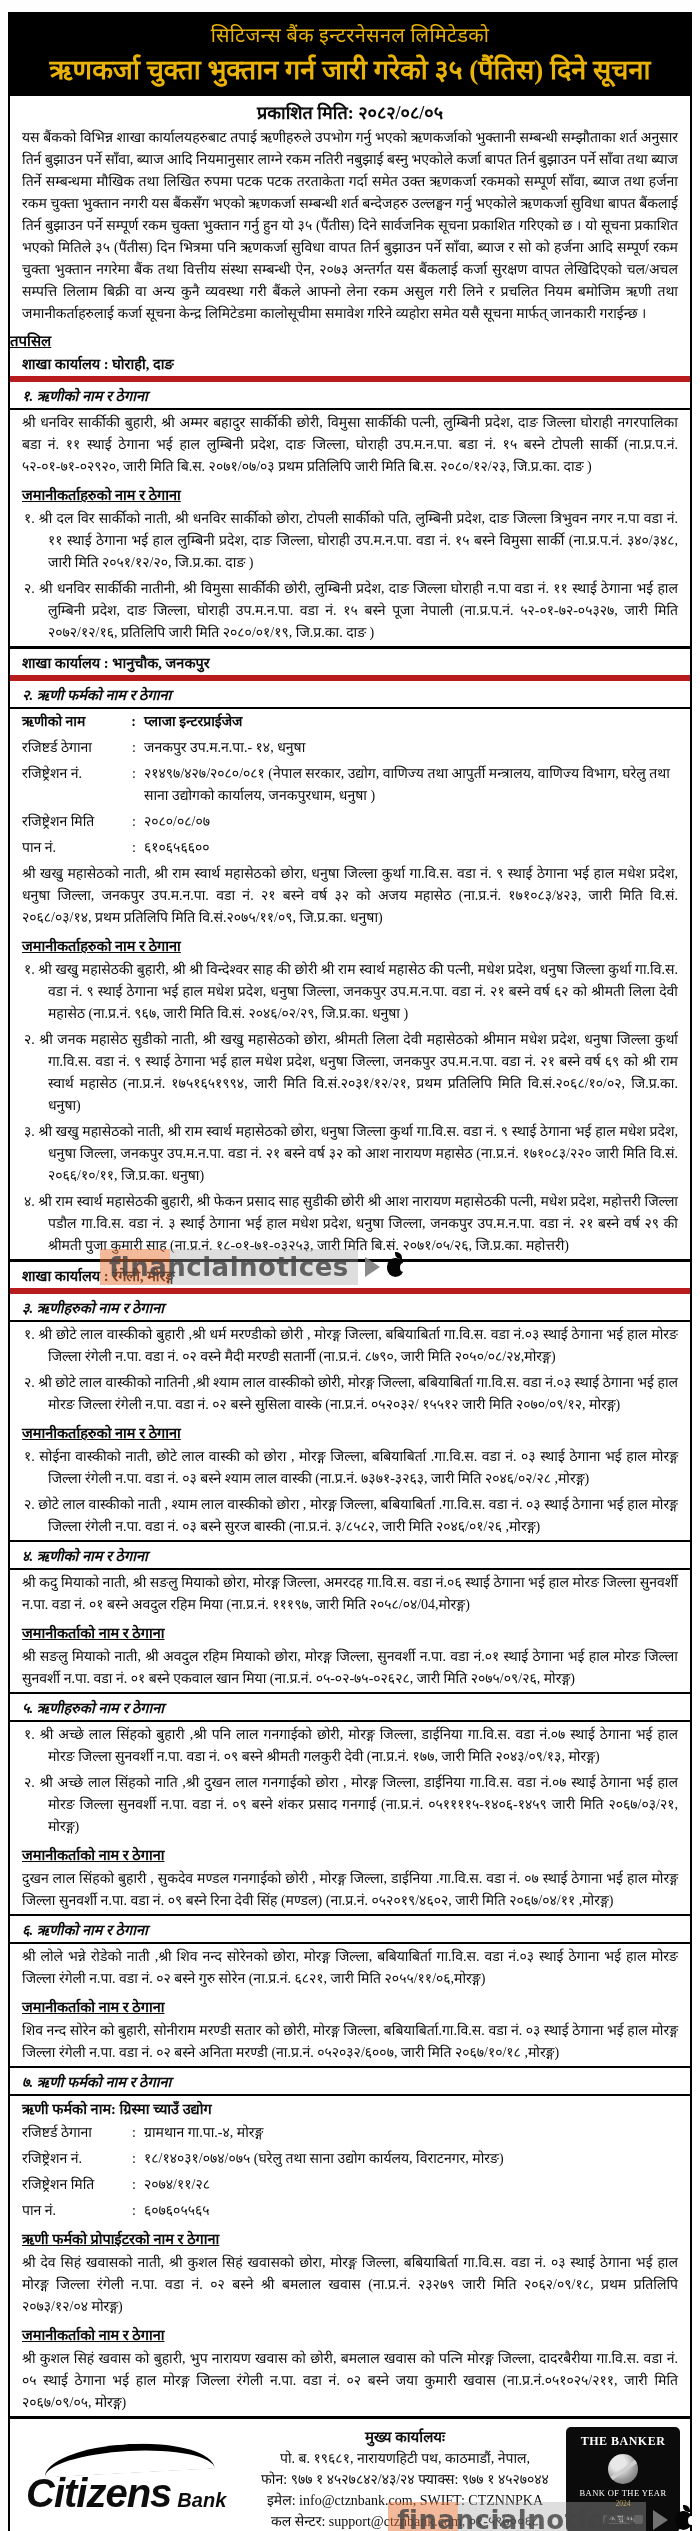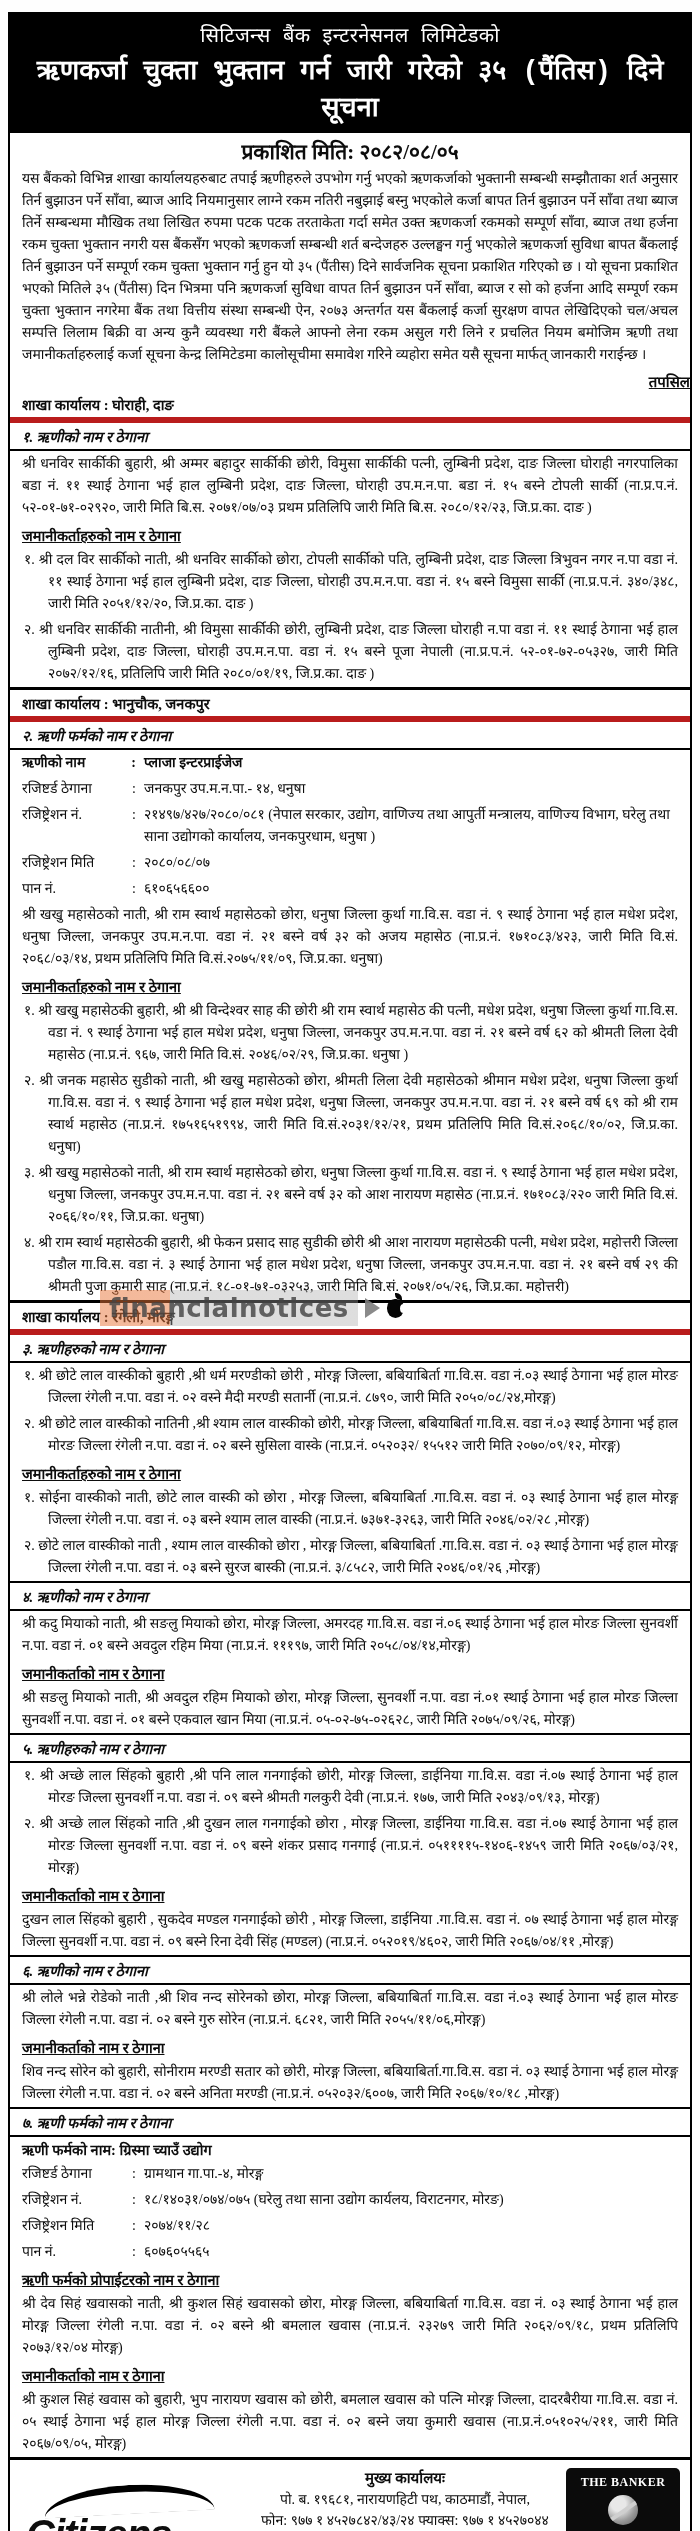--- a/index.html
+++ b/index.html
@@ -1,28 +1,28 @@
 <!DOCTYPE html>
 <html><head>
 <meta charset="utf-8">
 <style>
   html,body{margin:0;padding:0;background:#ffffff;}
   body{width:700px;font-family:"Liberation Serif","DejaVu Serif",serif;color:#0d0d0d;}
   .page{position:relative;width:700px;min-height:2531px;background:#fefefe;overflow:hidden;}
   .doc{margin:12px 8px 6px 8px;border:2px solid #000;background:#fff;}
   
-  .masthead{background:#000;color:#ffffff;text-align:center;padding:7px 10px 9px 10px;font-family:Liberation Mono, monospace;}
+  .masthead{background:#000;color:#eab308;text-align:center;padding:7px 10px 9px 10px;}
   .m1{font-size:20px;letter-spacing:.3px;}
   .m2{font-size:27px;font-weight:bold;margin-top:2px;}
   
-  .published{text-align:center;font-weight:bold;font-size:21px;padding:4px 12px 1px 12px;}
+  .published{text-align:center;font-weight:bold;font-size:18px;padding:4px 12px 1px 12px;}
   .row{padding:2px 12px;}
   .para{font-size:14px;line-height:22px;text-align:justify;}
   .intro{padding:2px 12px 4px 12px;}
-  .tapasil{text-align:right;font-weight:bold;text-decoration:underline;font-size:15px;padding:1px 0 0 0;}
+  .tapasil{text-align:left;font-weight:bold;text-decoration:underline;font-size:15px;padding:1px 0 0 0;}
   .branch{font-weight:bold;font-size:14.5px;border-bottom:6px solid #b91c1c;padding-top:3px;padding-bottom:3px;}
   .sep{border-top:3px solid #000;}
   .bt{border-top:2px solid #000;}
   .rel{position:relative;}
   .sech{font-weight:bold;font-size:14.5px;border-bottom:2px solid #000;padding-top:3px;padding-bottom:3px;font-style:italic;}
   .subh{font-weight:bold;font-size:14.5px;text-decoration:underline;padding-top:4px;padding-bottom:2px;}
   .num{padding-left:38px;text-indent:-24px;}
   .kv{display:flex;font-size:14px;line-height:22px;}
   .kl{flex:0 0 122px;display:inline-flex;}
   .kl::after{content:":";margin-left:auto;padding-right:8px;}
@@ -119,21 +119,21 @@
       </div>
     </div>
     <div class="sech row">३. ऋणीहरुको नाम र ठेगाना</div>
     <div class="para num row">१. श्री छोटे लाल वास्कीको बुहारी ,श्री धर्म मरण्डीको छोरी , मोरङ्ग जिल्ला, बबियाबिर्ता गा.वि.स. वडा नं.०३ स्थाई ठेगाना भई हाल मोरङ जिल्ला रंगेली न.पा. वडा नं. ०२ वस्ने मैदी मरण्डी सतार्नी (ना.प्र.नं. ८७९०, जारी मिति २०५०/०८/२४,मोरङ्ग)</div>
     <div class="para num row">२. श्री छोटे लाल वास्कीको नातिनी ,श्री श्याम लाल वास्कीको छोरी, मोरङ्ग जिल्ला, बबियाबिर्ता गा.वि.स. वडा नं.०३ स्थाई ठेगाना भई हाल मोरङ जिल्ला रंगेली न.पा. वडा नं. ०२ बस्ने सुसिला वास्के (ना.प्र.नं. ०५२०३२/ १५५१२ जारी मिति २०७०/०९/१२, मोरङ्ग)</div>
     <div class="subh row">जमानीकर्ताहरुको नाम र ठेगाना</div>
     <div class="para num row">१. सोईना वास्कीको नाती, छोटे लाल वास्की को छोरा , मोरङ्ग जिल्ला, बबियाबिर्ता .गा.वि.स. वडा नं. ०३ स्थाई ठेगाना भई हाल मोरङ्ग जिल्ला रंगेली न.पा. वडा नं. ०३ बस्ने श्याम लाल वास्की (ना.प्र.नं. ७३७१-३२६३, जारी मिति २०४६/०२/२८ ,मोरङ्ग)</div>
     <div class="para num row">२. छोटे लाल वास्कीको नाती , श्याम लाल वास्कीको छोरा , मोरङ्ग जिल्ला, बबियाबिर्ता .गा.वि.स. वडा नं. ०३ स्थाई ठेगाना भई हाल मोरङ्ग जिल्ला रंगेली न.पा. वडा नं. ०३ बस्ने सुरज बास्की (ना.प्र.नं. ३/८५८२, जारी मिति २०४६/०१/२६ ,मोरङ्ग)</div>
 
     <div class="sech bt row">४. ऋणीको नाम र ठेगाना</div>
-    <div class="para row">श्री कदु मियाको नाती, श्री सङलु मियाको छोरा, मोरङ्ग जिल्ला, अमरदह गा.वि.स. वडा नं.०६ स्थाई ठेगाना भई हाल मोरङ जिल्ला सुनवर्शी न.पा. वडा नं. ०१ बस्ने अवदुल रहिम मिया (ना.प्र.नं. १११९७, जारी मिति २०५८/०४/१४,मोरङ्ग)</div>
+    <div class="para row">श्री कदु मियाको नाती, श्री सङलु मियाको छोरा, मोरङ्ग जिल्ला, अमरदह गा.वि.स. वडा नं.०६ स्थाई ठेगाना भई हाल मोरङ जिल्ला सुनवर्शी न.पा. वडा नं. ०१ बस्ने अवदुल रहिम मिया (ना.प्र.नं. १११९७, जारी मिति २०५८/०४/04,मोरङ्ग)</div>
     <div class="subh row">जमानीकर्ताको नाम र ठेगाना</div>
     <div class="para row">श्री सङलु मियाको नाती, श्री अवदुल रहिम मियाको छोरा, मोरङ्ग जिल्ला, सुनवर्शी न.पा. वडा नं.०१ स्थाई ठेगाना भई हाल मोरङ जिल्ला सुनवर्शी न.पा. वडा नं. ०१ बस्ने एकवाल खान मिया (ना.प्र.नं. ०५-०२-७५-०२६२८, जारी मिति २०७५/०९/२६, मोरङ्ग)</div>
 
     <div class="sech bt row">५. ऋणीहरुको नाम र ठेगाना</div>
     <div class="para num row">१. श्री अच्छे लाल सिंहको बुहारी ,श्री पनि लाल गनगाईको छोरी, मोरङ्ग जिल्ला, डाईनिया गा.वि.स. वडा नं.०७ स्थाई ठेगाना भई हाल मोरङ जिल्ला सुनवर्शी न.पा. वडा नं. ०९ बस्ने श्रीमती गलकुरी देवी (ना.प्र.नं. १७७, जारी मिति २०४३/०९/१३, मोरङ्ग)</div>
     <div class="para num row">२. श्री अच्छे लाल सिंहको नाति ,श्री दुखन लाल गनगाईको छोरा , मोरङ्ग जिल्ला, डाईनिया गा.वि.स. वडा नं.०७ स्थाई ठेगाना भई हाल मोरङ जिल्ला सुनवर्शी न.पा. वडा नं. ०९ बस्ने शंकर प्रसाद गनगाई (ना.प्र.नं. ०५११११५-१४०६-१४५९ जारी मिति २०६७/०३/२१, मोरङ्ग)</div>
     <div class="subh row">जमानीकर्ताको नाम र ठेगाना</div>
     <div class="para row">दुखन लाल सिंहको बुहारी , सुकदेव मण्डल गनगाईको छोरी , मोरङ्ग जिल्ला, डाईनिया .गा.वि.स. वडा नं. ०७ स्थाई ठेगाना भई हाल मोरङ्ग जिल्ला सुनवर्शी न.पा. वडा नं. ०९ बस्ने रिना देवी सिंह (मण्डल) (ना.प्र.नं. ०५२०१९/४६०२, जारी मिति २०६७/०४/११ ,मोरङ्ग)</div>
 
     <div class="sech bt row">६. ऋणीको नाम र ठेगाना</div>

